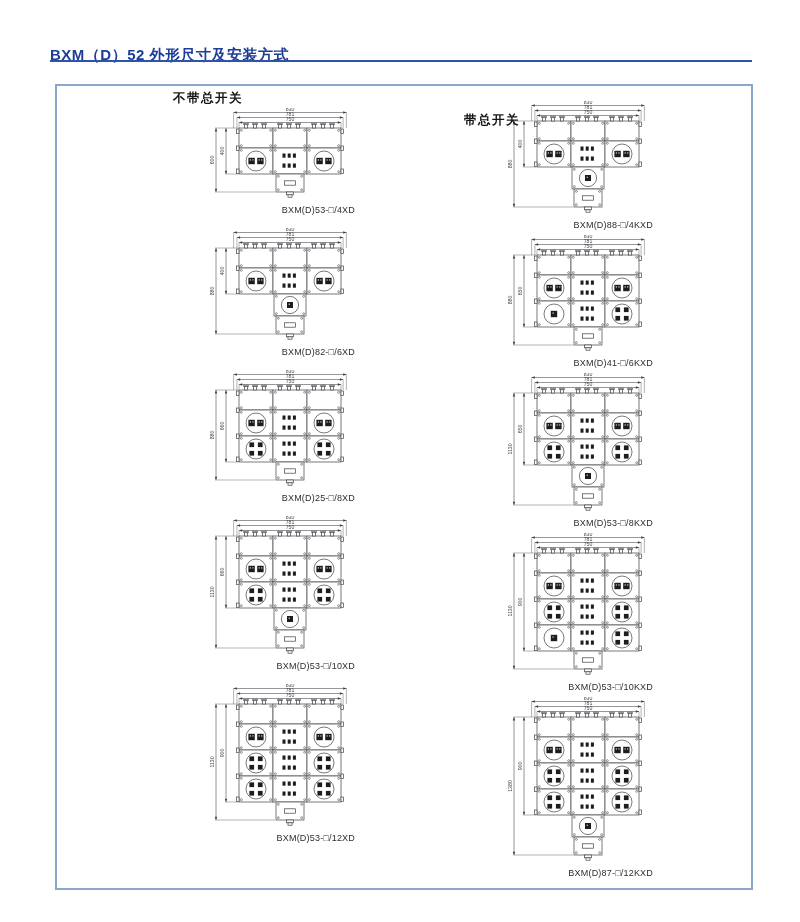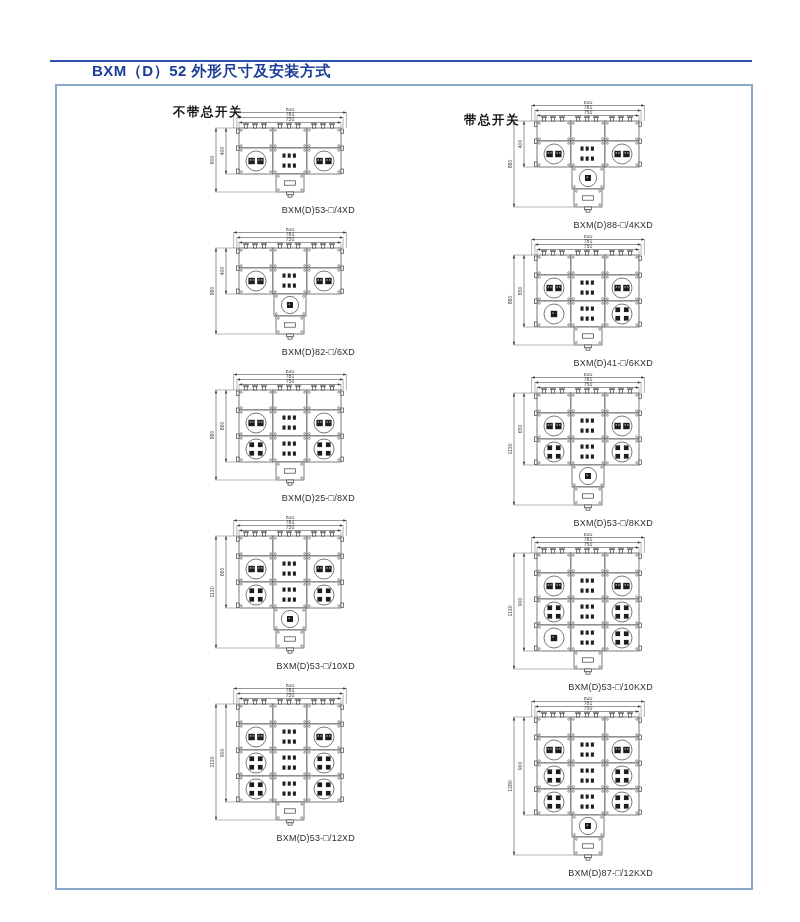--- a/index.html
+++ b/index.html
@@ -1,27 +1,27 @@
 <!DOCTYPE html>
 <html style="--title_color: #1d3d98; --rule_color: #2d54a8; --panel_border: #8ba6ca; --line_color: #3f4145; --socket_fill: #1d1d20;"><head>
 <meta charset="utf-8">
 <style>
   html,body{margin:0;padding:0;background:#ffffff;}
   body{font-family:"Liberation Sans","DejaVu Sans",sans-serif;}
   .page{width:800px;height:922px;position:relative;background:#fff;overflow:hidden;}
-  .title{position:absolute;left:50px;top:52px;font-size:15px;font-weight:bold;
-         color:var(--title_color,#1d3d98);letter-spacing:.5px;white-space:nowrap;margin-left:42px;}
+  .title{position:absolute;left:50px;top:36px;font-size:15px;font-weight:bold;
+         color:var(--title_color,#1d3d98);letter-spacing:.5px;white-space:nowrap;}
   .rule{position:absolute;left:50px;width:702px;top:60px;height:2px;background:var(--rule_color,#2d54a8);}
   .panel{position:absolute;left:55px;top:84px;width:698px;height:806px;
          border:2px solid var(--panel_border,#8ba6ca);box-sizing:border-box;display:flex;background:#fff;}
   .col{flex:1;position:relative;}
   #col0{padding-top:22px;}
   #col1{padding-top:15px;}
   .col-header{position:absolute;font-weight:bold;font-size:12.5px;color:#151515;letter-spacing:1.5px;white-space:nowrap;}
-  #col0 .col-header{left:116px;top:18px;}
+  #col0 .col-header{left:116px;top:4px;}
   #col1 .col-header{left:60px;top:26px;}
   figure.drawing{margin:0 0 13px 146px;width:152px;padding:0;}
   #col1 figure.drawing{margin:0 0 5px 97px;}
   figcaption{font-size:9px;color:#2d2d2d;text-align:right;margin-top:1px;
              letter-spacing:.2px;padding-left:20px;white-space:nowrap;}
   svg text{font-family:"Liberation Sans","DejaVu Sans",sans-serif;}
 </style>
 </head>
 <body>
 

